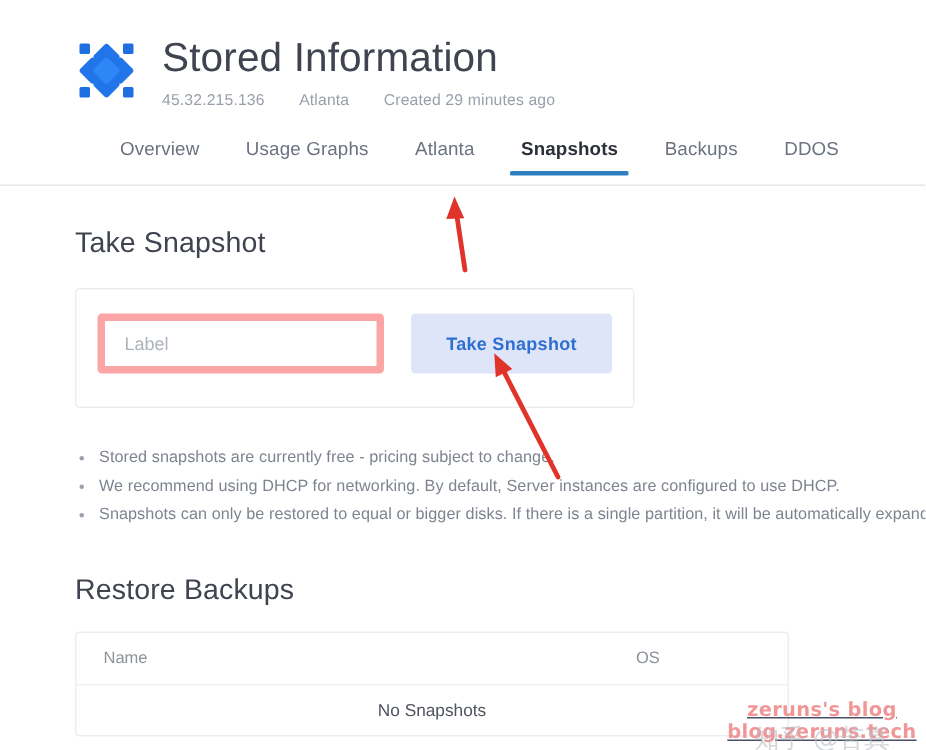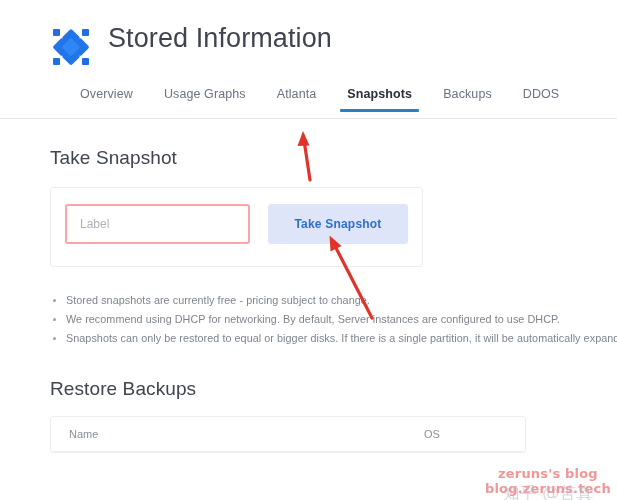--- a/index.html
+++ b/index.html
@@ -118,21 +118,21 @@
     border-radius: 3px;
     background: #fff;
     padding: 16px 14px 22px 14px;
     display: flex;
     align-items: flex-start;
   }
   .label-input {
     width: 196px;
     height: 40px;
     box-sizing: border-box;
-    border: 2px solid #fca5a5;
+    border: 5px solid #fca5a5;
     border-radius: 3px;
     padding: 0 13px;
     font-size: 12px;
     color: #4a4f59;
     font-family: inherit;
     background: #fff;
     outline: none;
   }
   .label-input::placeholder { color: #adb2bb; }
 
@@ -221,20 +221,21 @@
 
   
   .watermark {
     position: absolute;
     right: 6px;
     bottom: 4px;
     text-align: center;
     font-family: "DejaVu Sans", sans-serif;
     line-height: 15px;
     pointer-events: none;
+    text-decoration: underline;
   }
   .wm-line {
     color: #f08e8e;
     font-size: 13px;
     font-weight: 700;
     letter-spacing: .2px;
     opacity: .92;
   }
   .wm-cn {
     position: absolute;
@@ -265,20 +266,25 @@
         <rect x="21" y="20.8" width="13.4" height="13.4" rx="2" transform="rotate(45 21 20.8)"></rect>
         <rect x="11.8" y="11.6" width="13.4" height="13.4" rx="2" transform="rotate(45 11.8 11.6)"></rect>
         <rect x="30.2" y="11.6" width="13.4" height="13.4" rx="2" transform="rotate(45 30.2 11.6)"></rect>
       </g>
       <rect x="21" y="11.6" width="13.4" height="13.4" rx="2" transform="rotate(45 21 11.6)" fill="#2f86f5"></rect>
     </svg>
   </div>
 
   <div class="title-block">
     <h1 class="page-title">Stored Information</h1>
+    <div class="meta-row">
+      <span class="meta-item">45.32.215.136</span>
+      <span class="meta-item">Atlanta</span>
+      <span class="meta-item">Created 29 minutes ago</span>
+    </div>
   </div>
 </div>
 
 <div class="tabbar">
   <div class="tabs">
     <button class="tab">Overview</button>
     <button class="tab">Usage Graphs</button>
     <button class="tab">Atlanta</button>
     <button class="tab active">Snapshots</button>
     <button class="tab">Backups</button>
@@ -302,20 +308,23 @@
   </ul>
 
   <h2 class="section-heading restore-heading">Restore Backups</h2>
 
   <div class="table-card">
     <div class="thead">
       <div class="th-name">Name</div>
       <div class="th-os">OS</div>
       <div class="th-date">Date</div>
     </div>
+    <div class="tbody-row">
+      <span>No Snapshots</span>
+    </div>
   </div>
 
 </div>
 
 <svg class="annot" viewBox="0 0 617 500">
 
   <g>
     <path d="M310 180 L304 140" stroke="#e0342b" stroke-width="3.2" fill="none" stroke-linecap="round"></path>
     <path d="M303 131 L297.5 146 L309.5 145.5 Z" fill="#e0342b"></path>
   </g>

